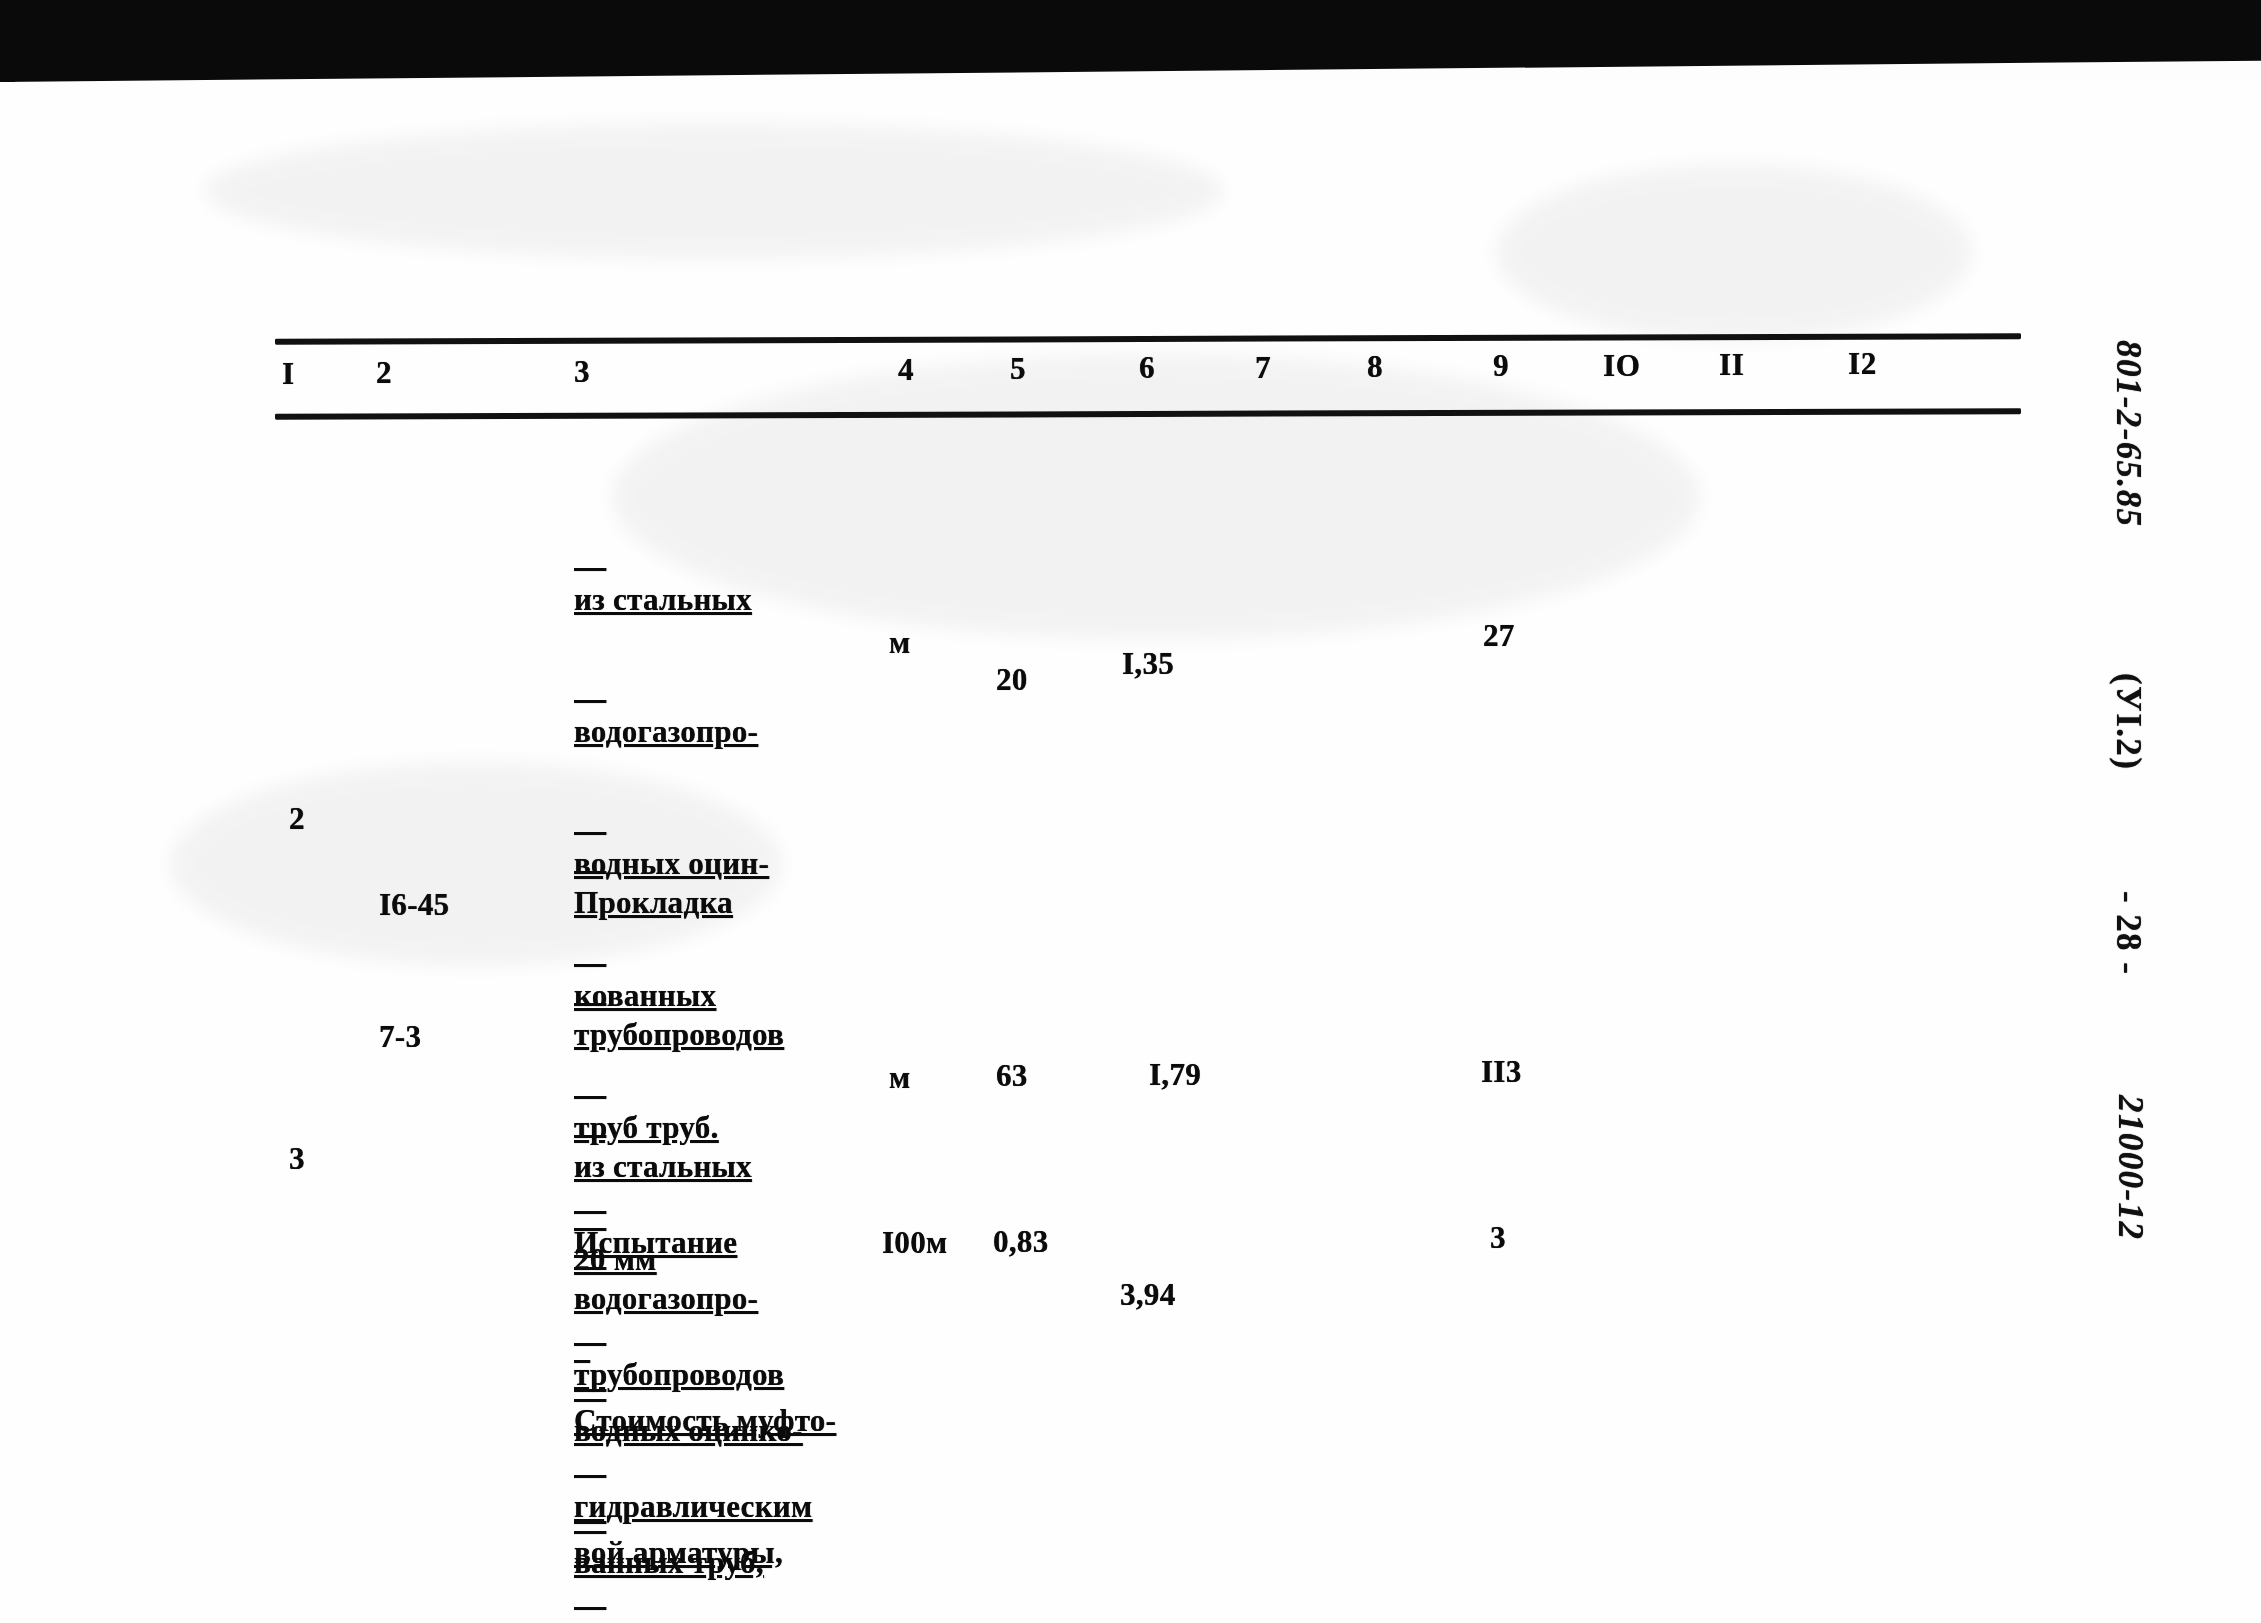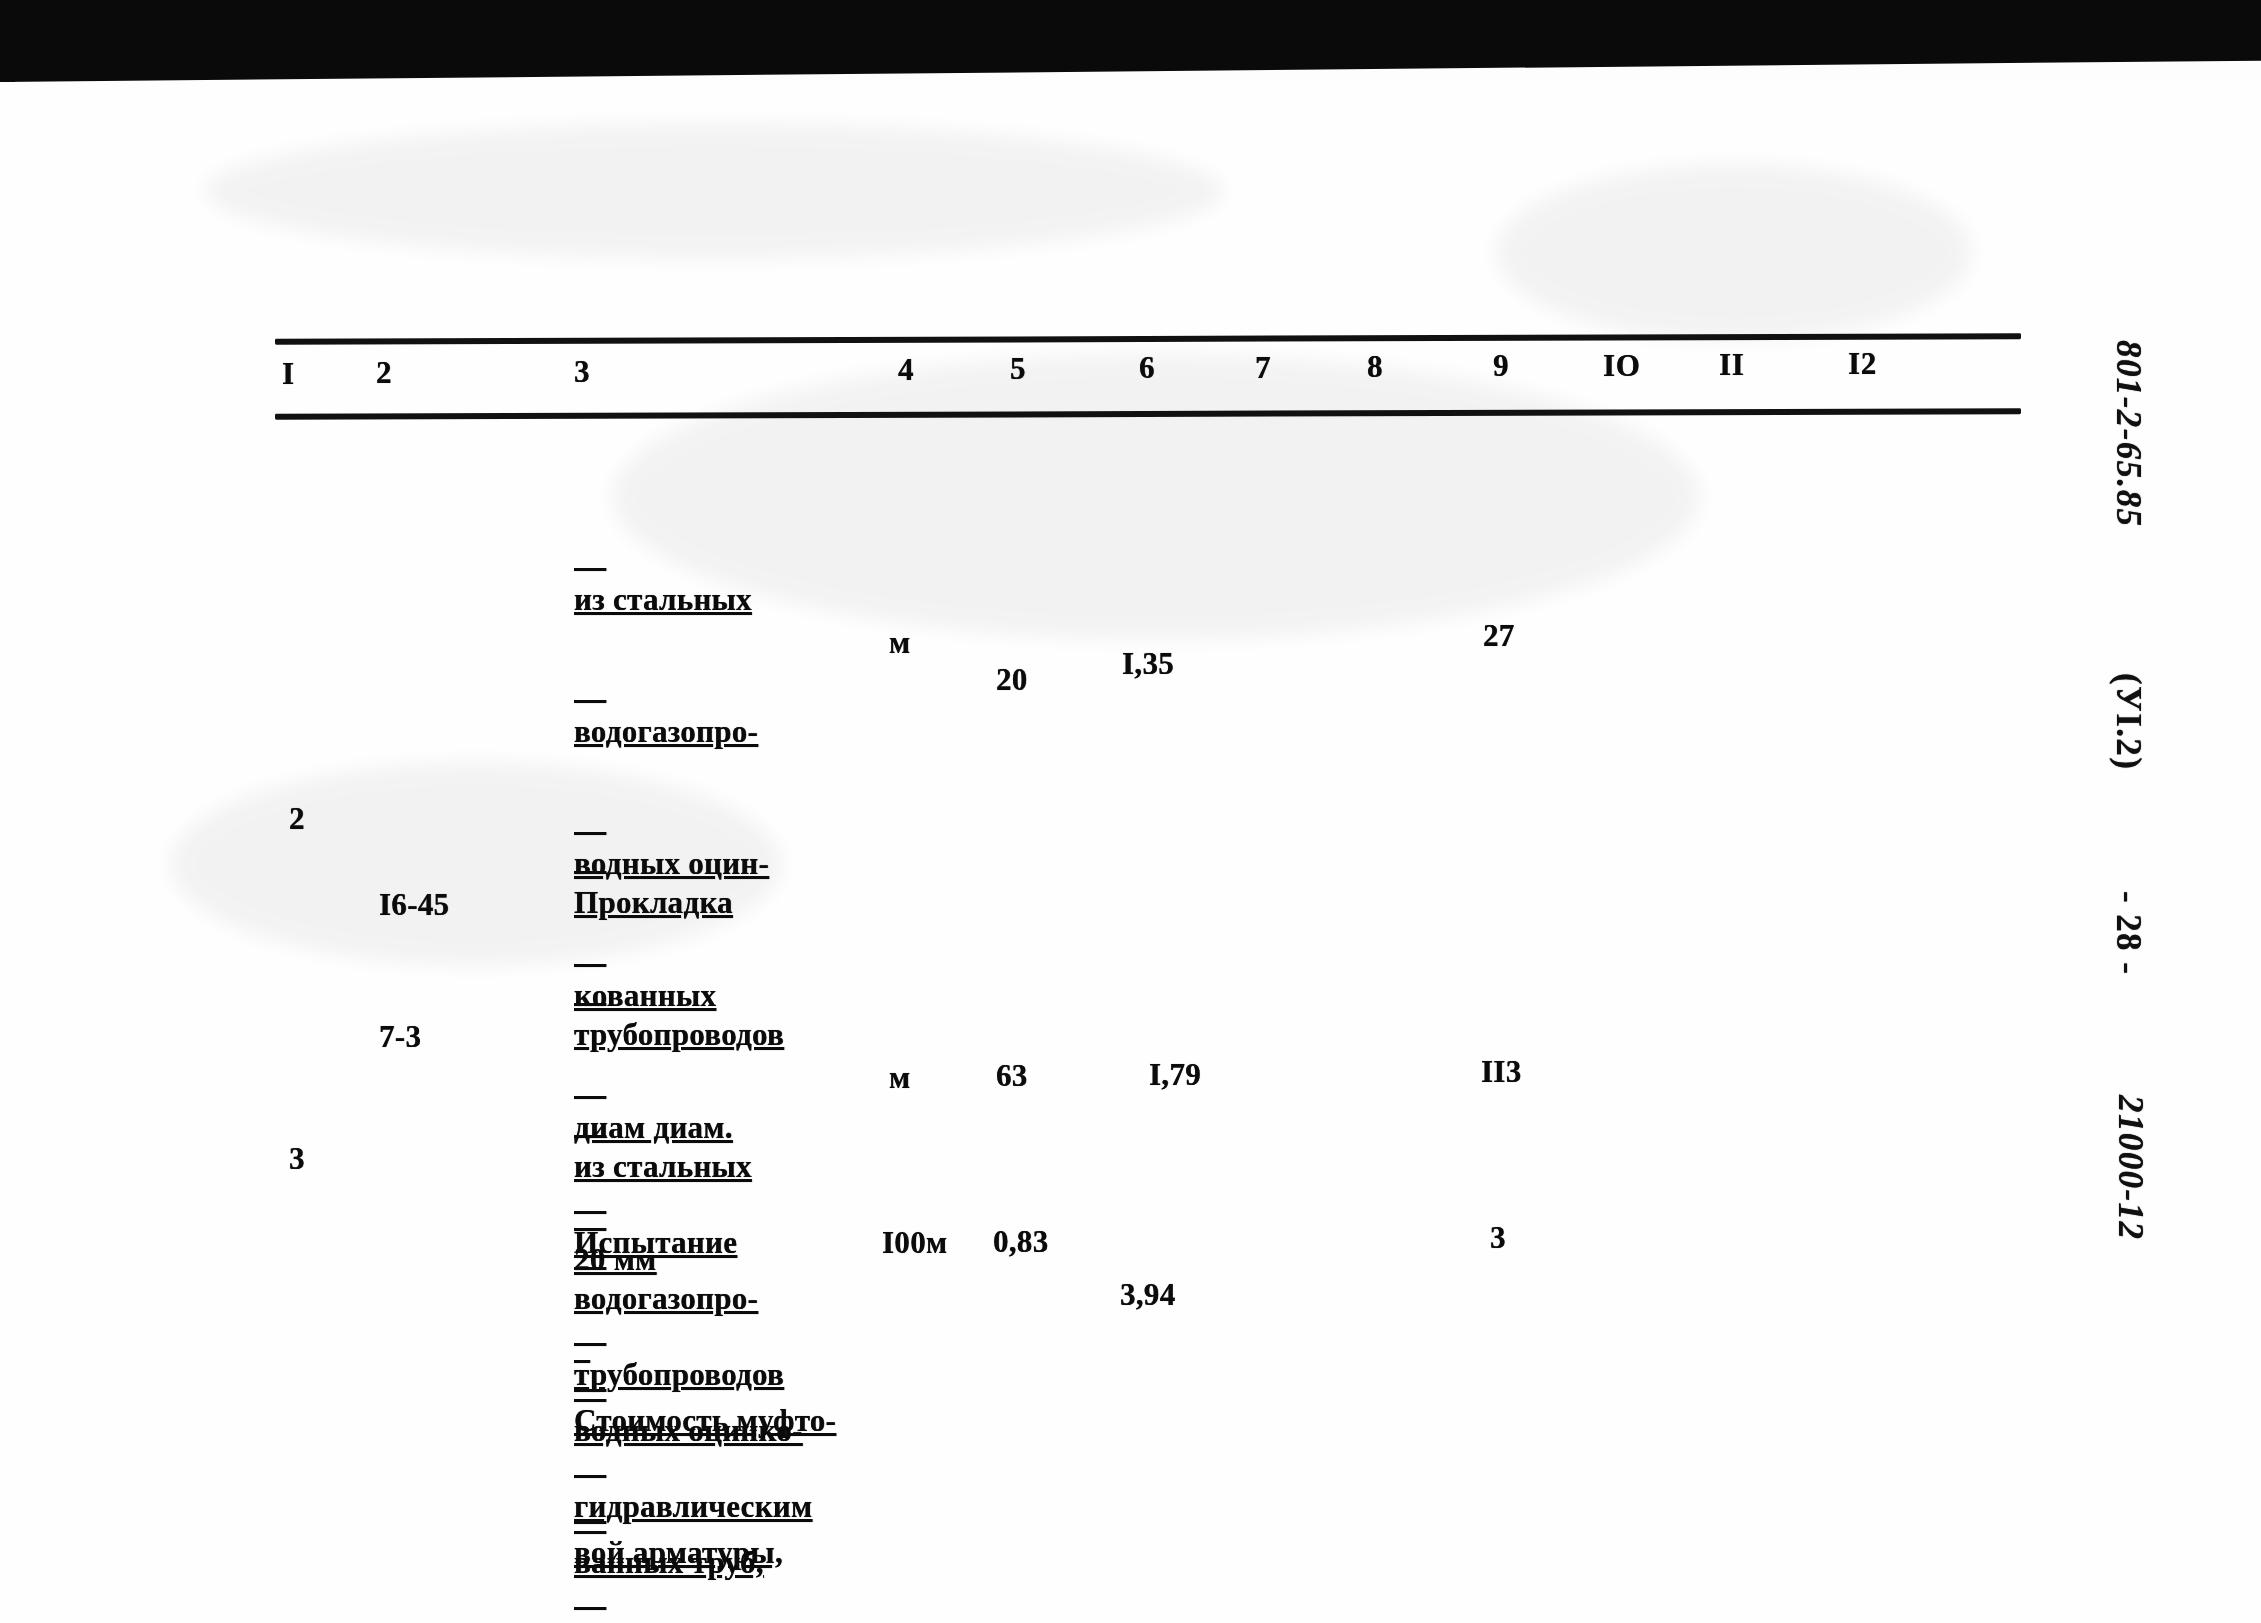--- a/index.html
+++ b/index.html
@@ -98,21 +98,21 @@
   <div class="t hdr" style="left:1493px;top:262px;">9</div>
   <div class="t hdr" style="left:1603px;top:262px;">IO</div>
   <div class="t hdr" style="left:1719px;top:261px;">II</div>
   <div class="t hdr" style="left:1848px;top:260px;">I2</div>
 
   <div class="t blk" style="left:574px;top:408px;">
     <div>из стальных</div>
     <div>водогазопро-</div>
     <div>водных оцин-</div>
     <div>кованных</div>
-    <div>диам диам.</div>
+    <div>труб труб.</div>
     <div>20 мм</div>
   </div>
   <div class="t cell" style="left:889px;top:539px;">м</div>
   <div class="t cell" style="left:996px;top:536px;margin-top:40px;">20</div>
   <div class="t cell" style="left:1122px;top:560px;">I,35</div>
   <div class="t cell" style="left:1483px;top:532px;text-align:center;">27</div>
 
   <div class="t cell" style="left:289px;top:715px;">2</div>
   <div class="t cell" style="left:379px;top:713px;">
     <div>I6-45</div>

